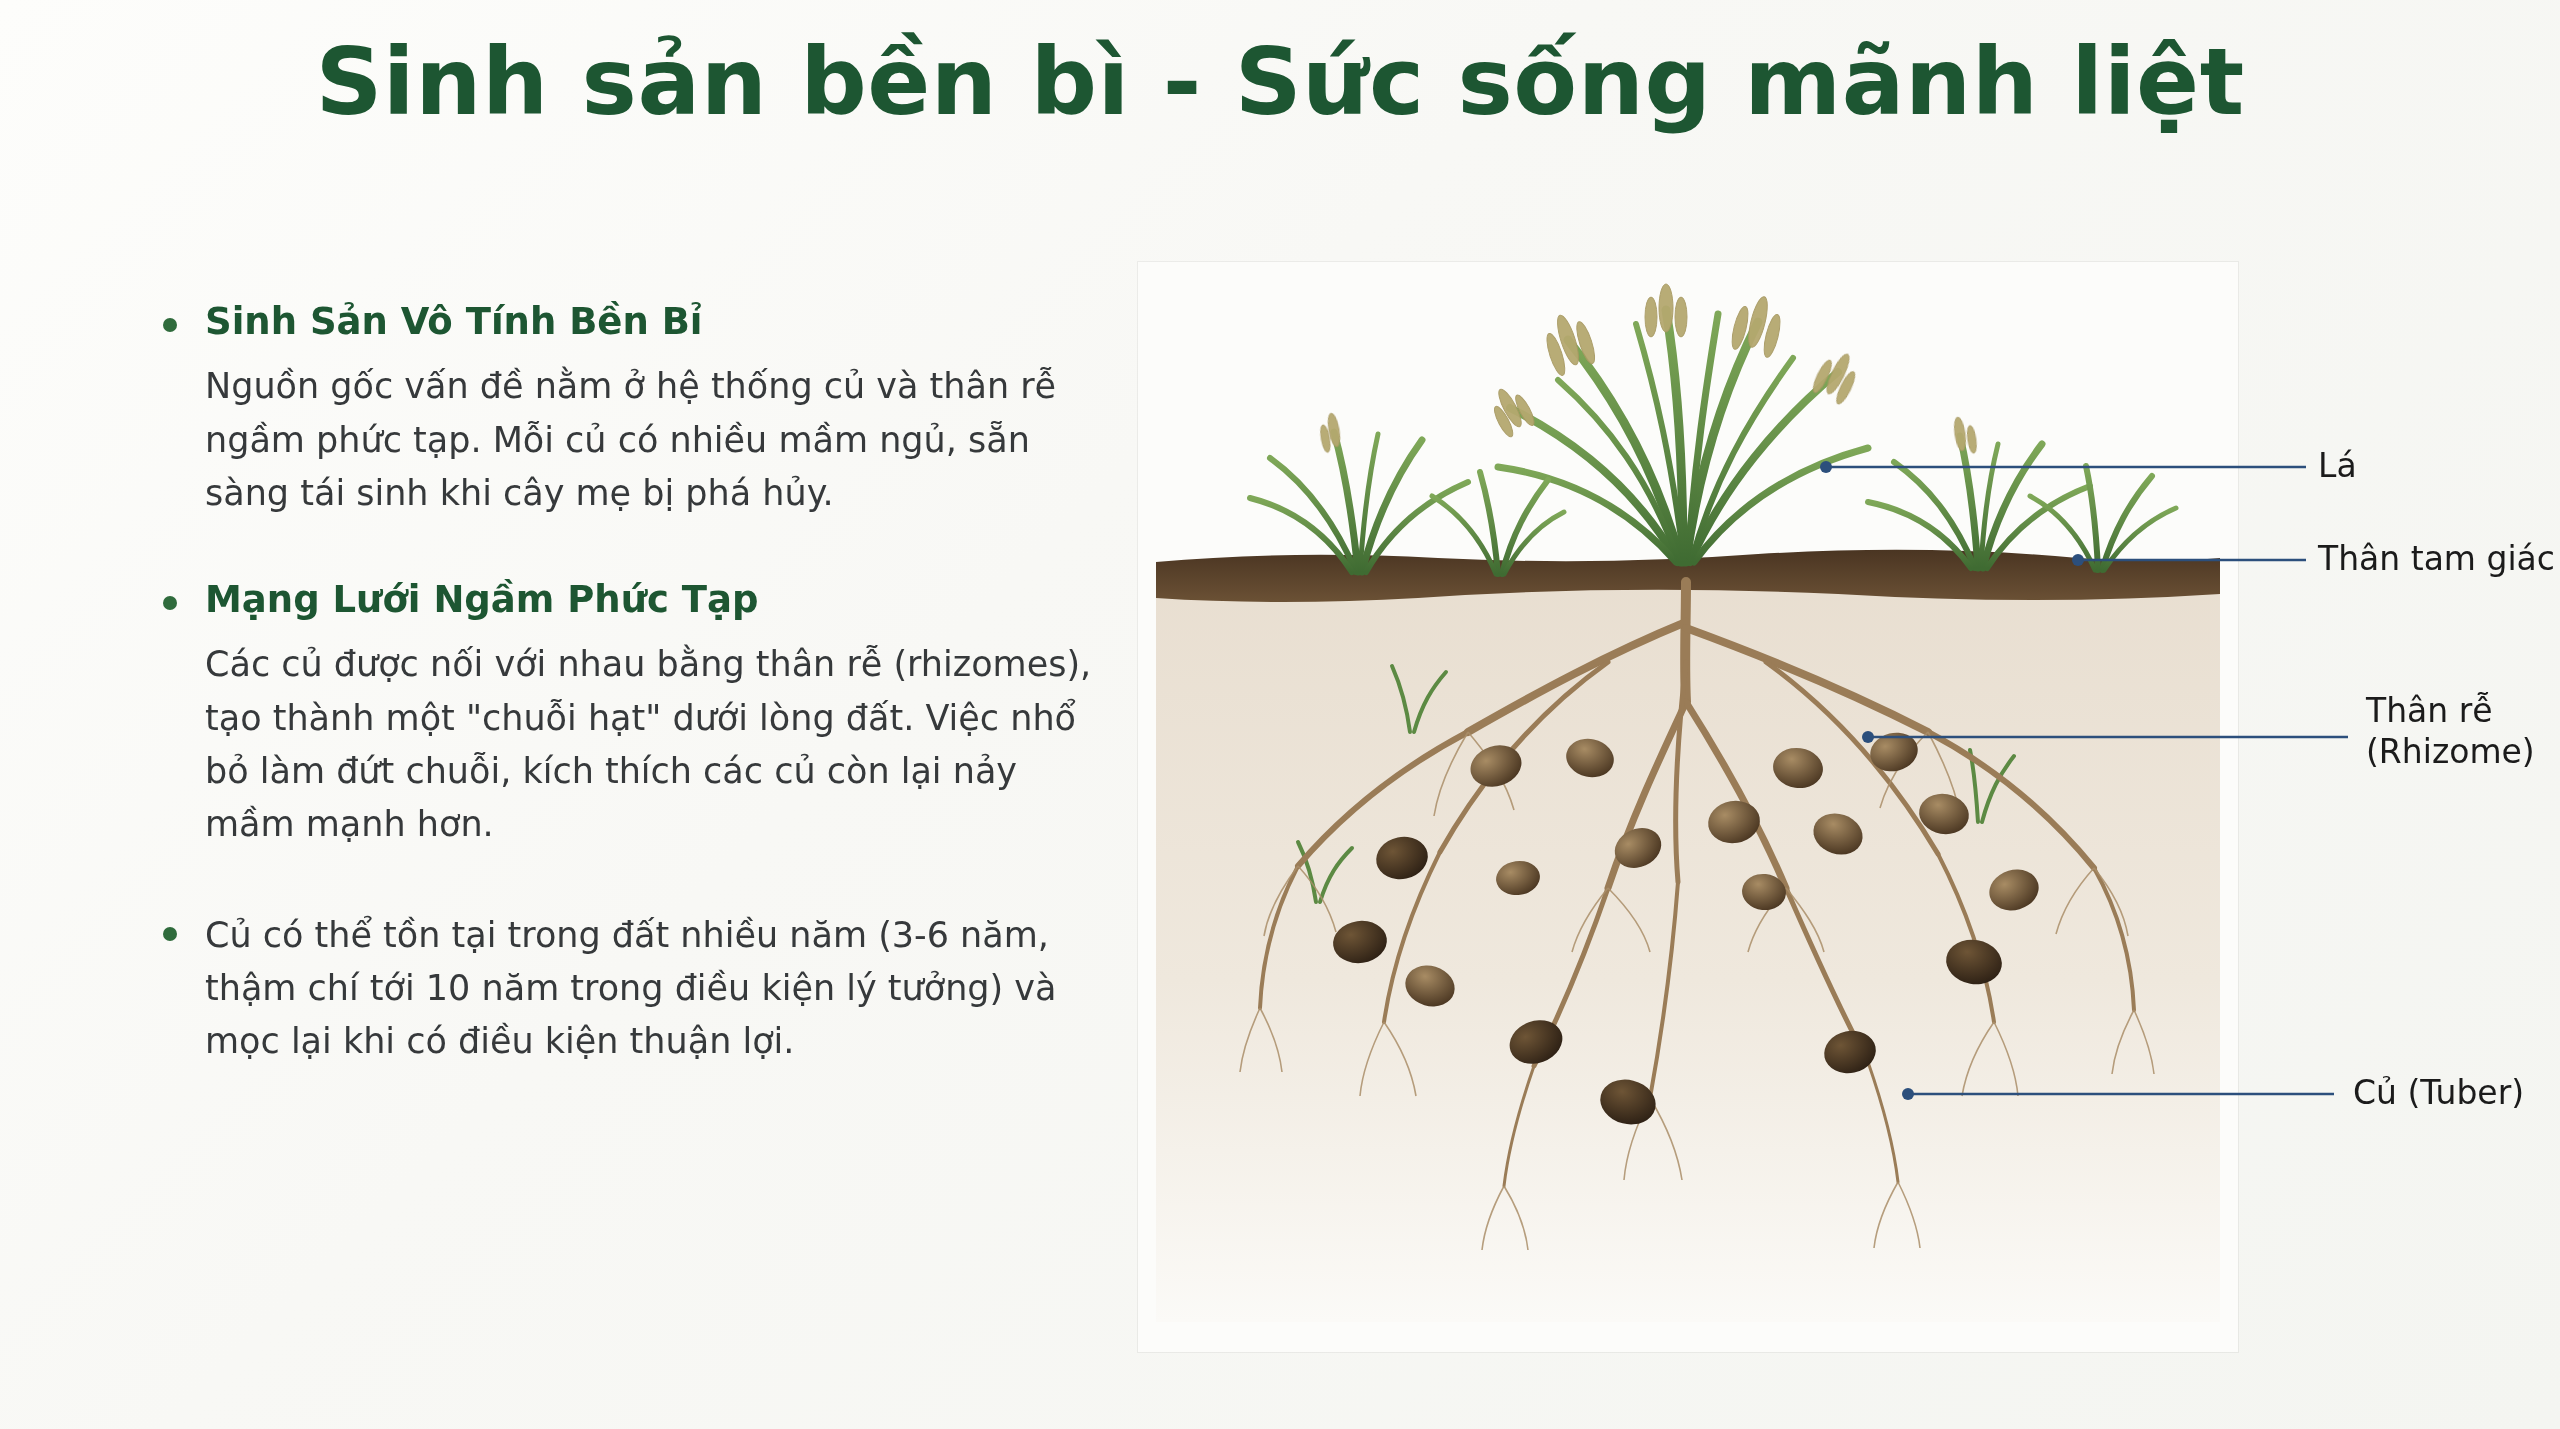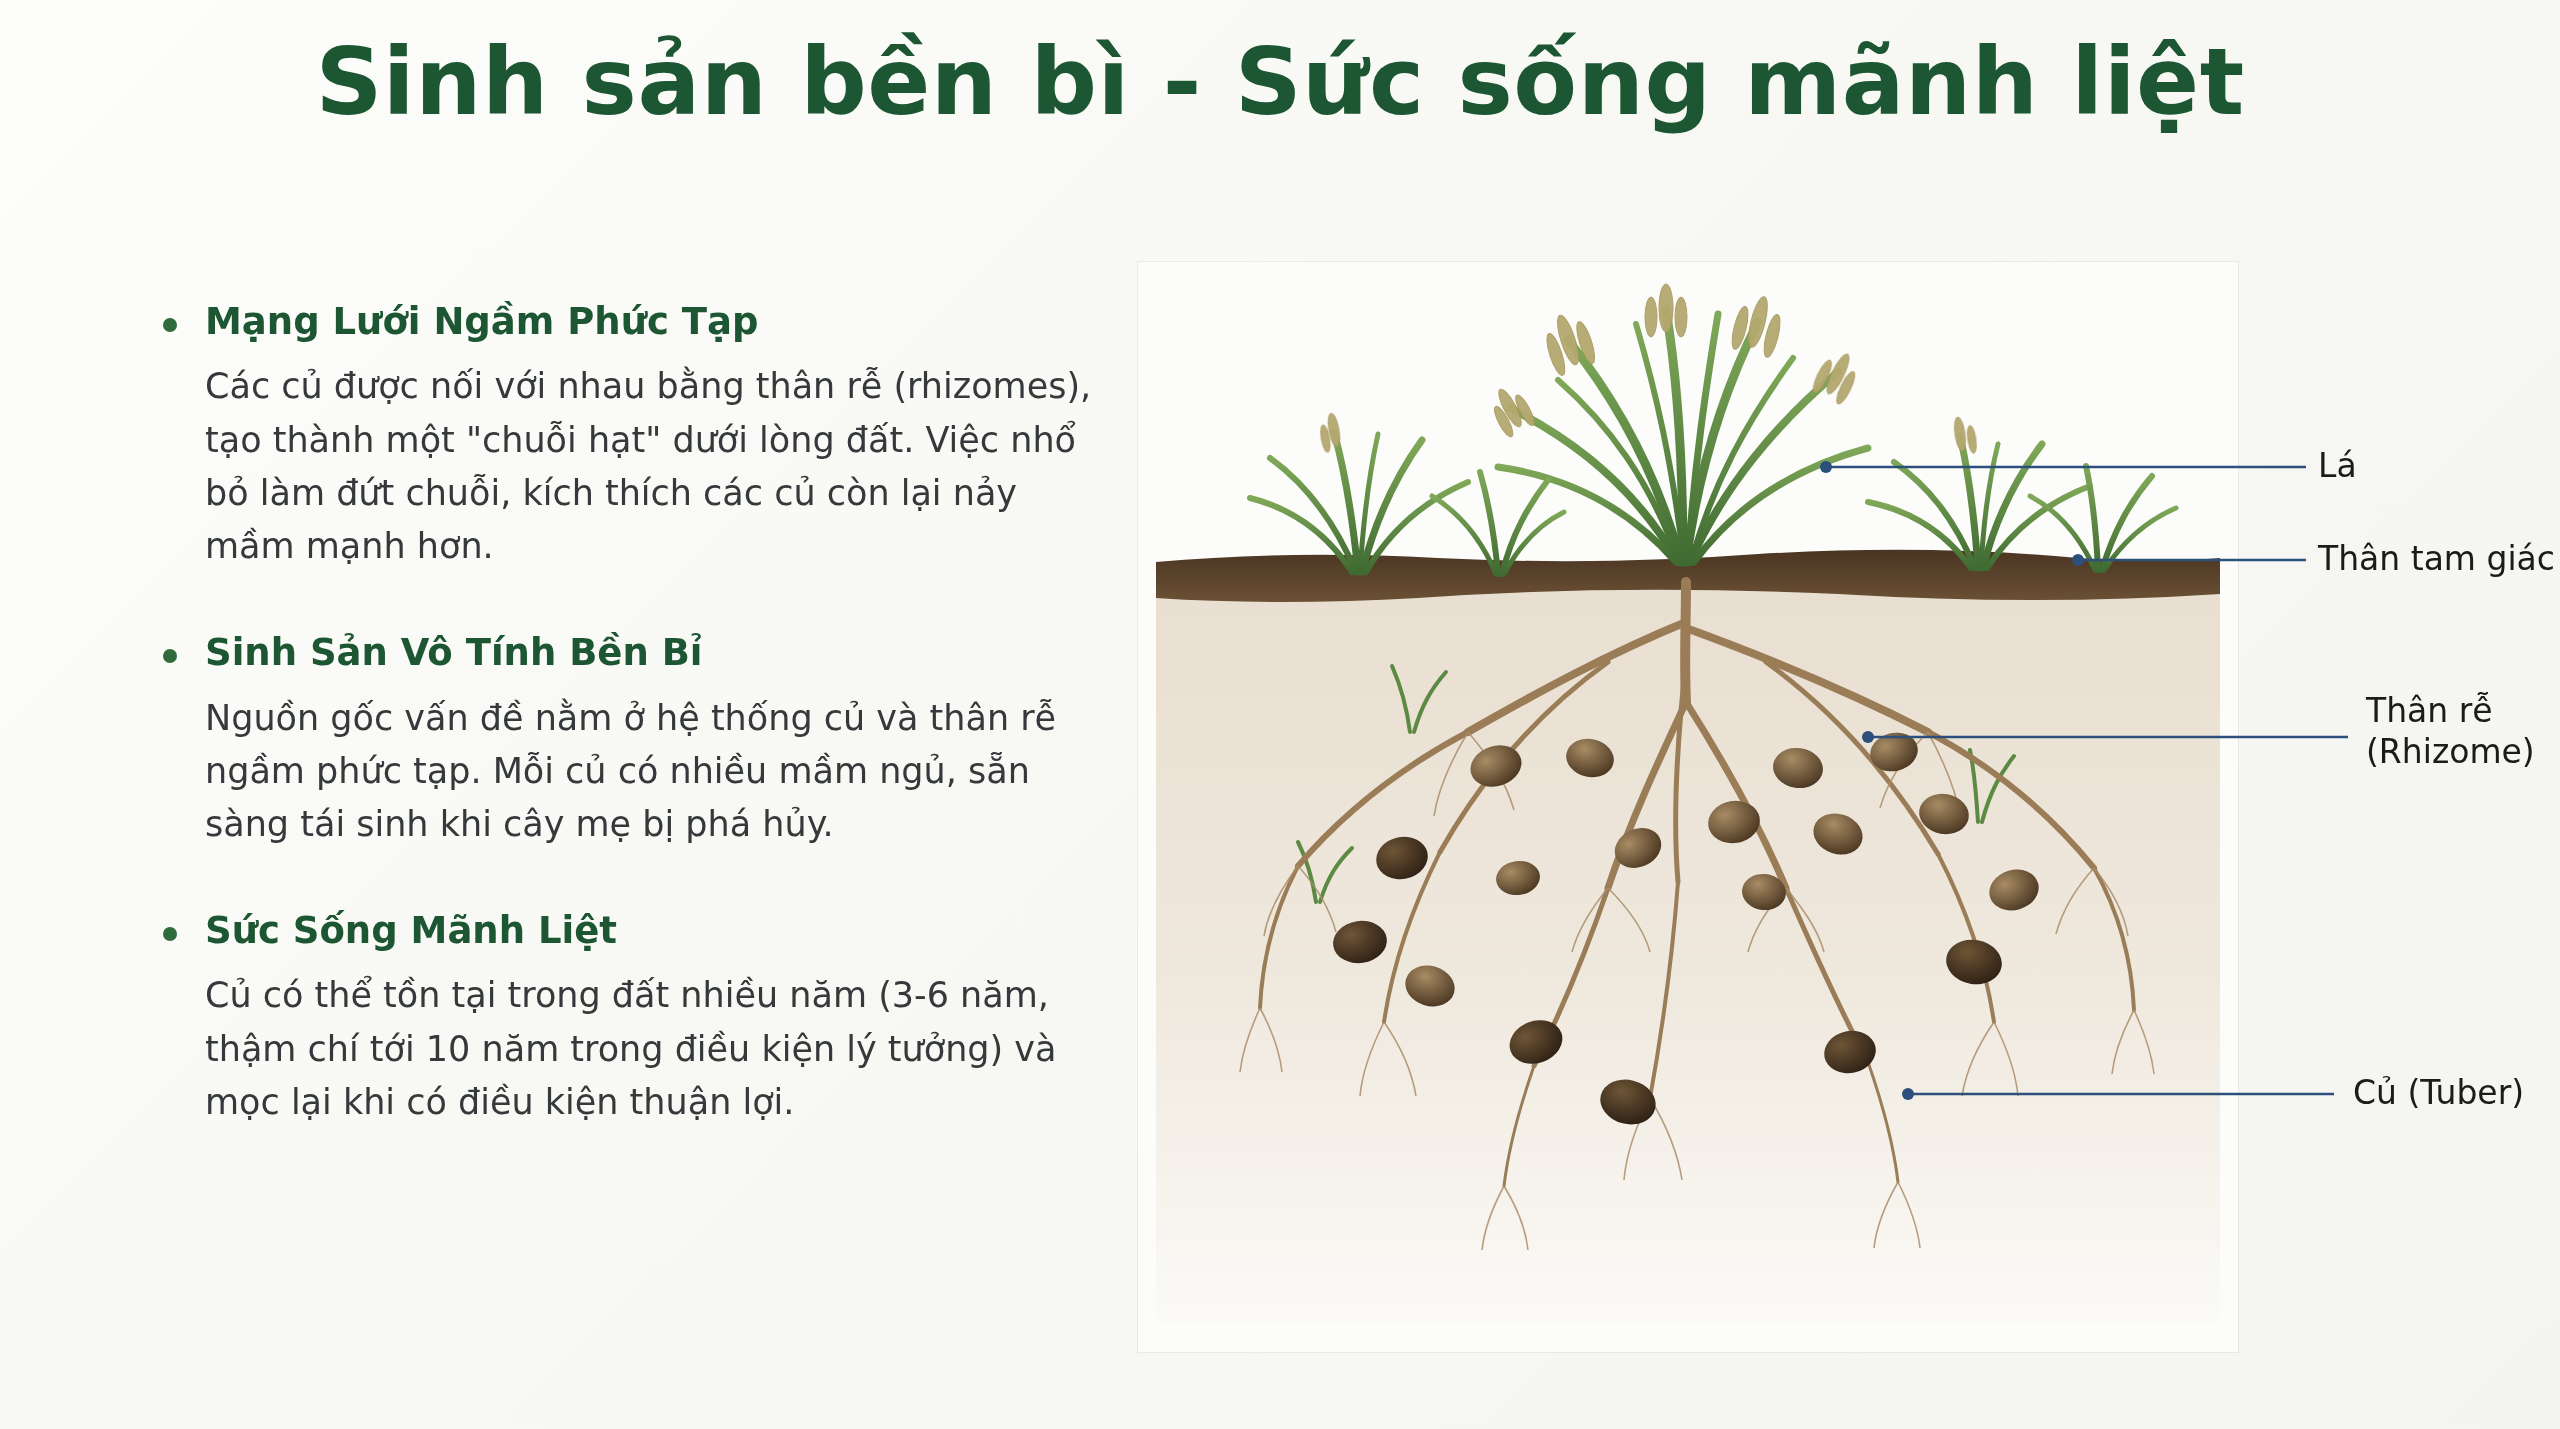--- a/index.html
+++ b/index.html
@@ -103,33 +103,32 @@
 <body>
 
 <div class="slide">
 
   <div class="title">Sinh sản bền bì - Sức sống mãnh liệt</div>
 
   <div class="content">
 
     <div class="bullet-block">
       <span class="bullet-dot"></span>
+      <div class="bullet-heading">Sinh Sản Vô Tính Bền Bỉ</div>
+      <div class="bullet-body">Nguồn gốc vấn đề nằm ở hệ thống củ và thân rễ ngầm phức tạp. Mỗi củ có nhiều mầm ngủ, sẵn sàng tái sinh khi cây mẹ bị phá hủy.</div>
+    </div>
+
+    <div class="bullet-block">
+      <span class="bullet-dot"></span>
       <div class="bullet-heading">Mạng Lưới Ngầm Phức Tạp</div>
       <div class="bullet-body">Các củ được nối với nhau bằng thân rễ (rhizomes), tạo thành một "chuỗi hạt" dưới lòng đất. Việc nhổ bỏ làm đứt chuỗi, kích thích các củ còn lại nảy mầm mạnh hơn.</div>
     </div>
 
     <div class="bullet-block">
       <span class="bullet-dot"></span>
-      <div class="bullet-heading">Sinh Sản Vô Tính Bền Bỉ</div>
-      <div class="bullet-body">Nguồn gốc vấn đề nằm ở hệ thống củ và thân rễ ngầm phức tạp. Mỗi củ có nhiều mầm ngủ, sẵn sàng tái sinh khi cây mẹ bị phá hủy.</div>
-    </div>
-
-    <div class="bullet-block">
-      <span class="bullet-dot"></span>
-      <div class="bullet-heading">Sức Sống Mãnh Liệt</div>
       <div class="bullet-body">Củ có thể tồn tại trong đất nhiều năm (3-6 năm, thậm chí tới 10 năm trong điều kiện lý tưởng) và mọc lại khi có điều kiện thuận lợi.</div>
     </div>
 
   </div>
 
   <div class="figure">
     <div class="fig-inner">
       <svg width="1100" height="1090" viewBox="0 0 1100 1090">
         <defs>
           <linearGradient id="soilGrad" x1="0" y1="0" x2="0" y2="1">

